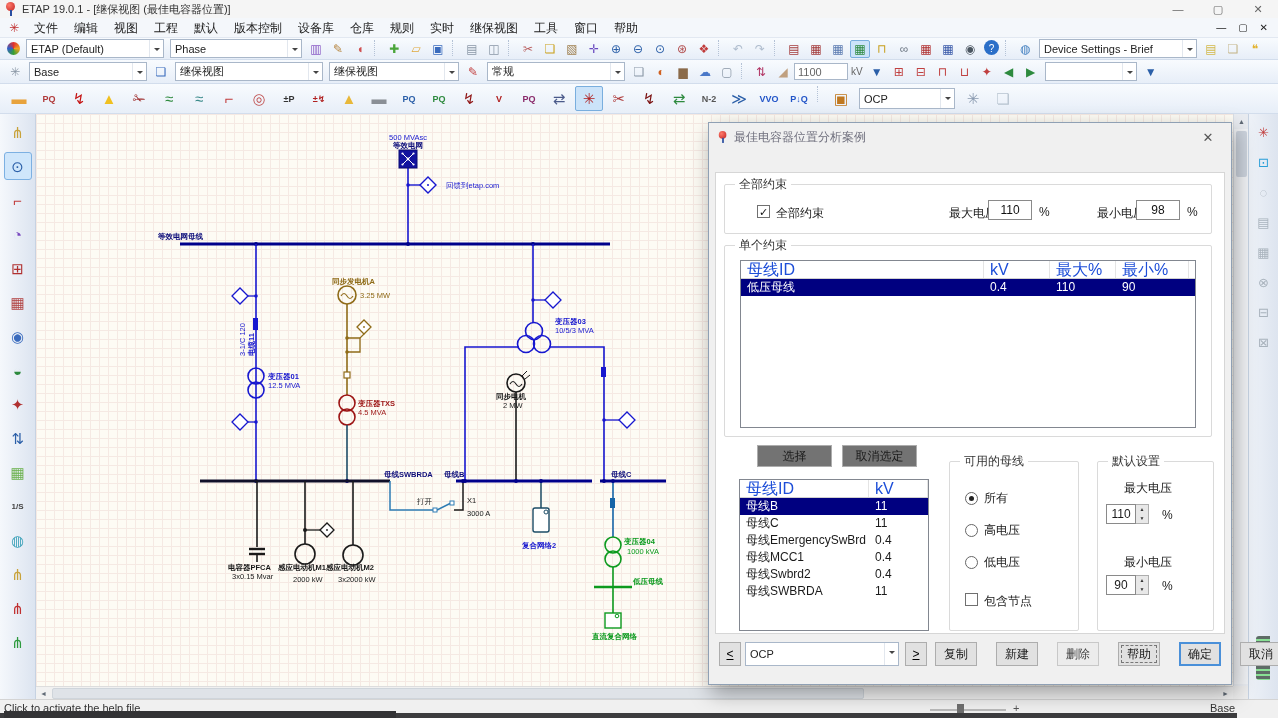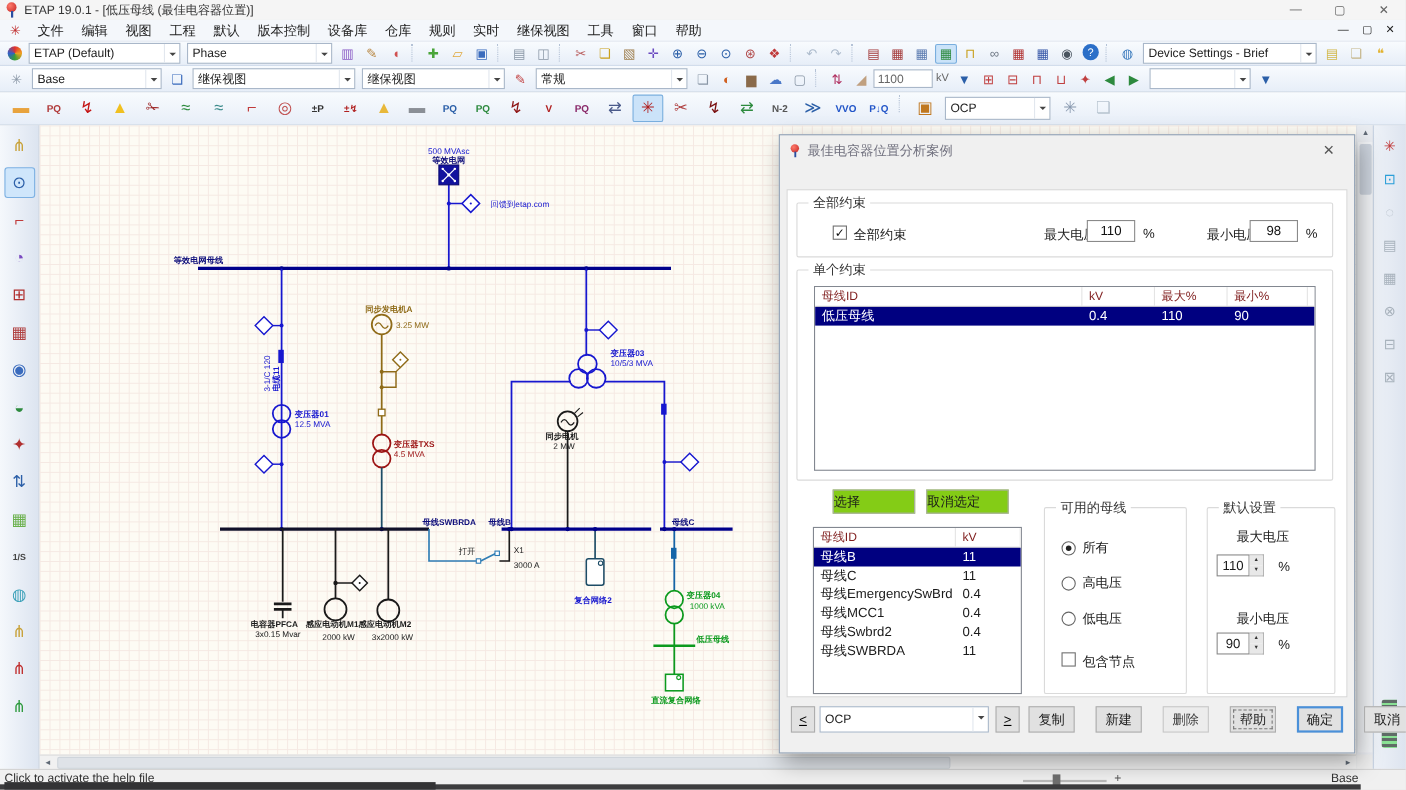--- a/index.html
+++ b/index.html
@@ -74,28 +74,28 @@
   .dtabs{position:absolute;left:6px;top:30px;display:flex;z-index:2}
   .dtab{padding:3px 10px 4px;border:1px solid #d9d9d9;border-bottom:none;background:#f0f0f0;margin-right:1px;font-size:12px;color:#222}
   .dtab.active{background:#fff;padding-bottom:6px;margin-bottom:-2px;border-color:#cfcfcf}
   .dpage{position:absolute;left:6px;top:49px;width:510px;height:462px;background:#fff;border:1px solid #d6d6d6}
   .grp{position:absolute;border:1px solid #dadada;border-radius:2px}
   .leg{position:absolute;top:-9px;left:10px;background:#fff;padding:0 4px;font-size:12px;color:#333}
   .cklbl,.flabel{font-size:12px;color:#222}
   .ckbox{position:absolute;width:13px;height:13px;border:1px solid #707070;background:#fff;font-size:11px;line-height:12px;text-align:center;color:#111}
   .nin{position:absolute;height:20px;border:1px solid #8a8a8a;background:#fff;font-size:12px;text-align:center;color:#111}
   .tblwrap{position:absolute;border:1px solid #828790;background:#fff;overflow:hidden}
-  .thead{display:grid;height:18px;line-height:18px;border-bottom:1px solid #d0d0d0;background:#fff;font-size:11px;color:#7f1d1d}
+  .thead{display:grid;height:18px;line-height:18px;border-bottom:1px solid #d0d0d0;background:#fff;font-size:16px;color:#1d4ed8}
   .thead span{padding:0 6px;border-right:1px solid #e4e4e4;overflow:hidden;white-space:nowrap}
   .crow,.brow{display:grid;height:17px;line-height:17px;font-size:12px}
   .crow span,.brow span{padding:0 6px;overflow:hidden;white-space:nowrap}
   .cgrid{grid-template-columns:243px 66px 66px 73px 1fr}
   .bgrid{grid-template-columns:129px 1fr}
   .crow.sel,.brow.sel{background:#000080;color:#fff}
-  .dbtn{position:absolute;background:#84cc16;border:1px solid #adadad;font-size:12px;text-align:left;color:#1a1a1a}
+  .dbtn{position:absolute;background:#737373;border:1px solid #adadad;font-size:12px;text-align:center;color:#1a1a1a}
   .rrow{position:absolute;display:flex;align-items:center;gap:6px;font-size:12px}
   .rdot{width:13px;height:13px;border:1px solid #666;border-radius:50%;background:#fff;position:relative}
   .rrow.on .rdot::after{content:"";position:absolute;left:3px;top:3px;width:5px;height:5px;border-radius:50%;background:#222}
   .spin{position:absolute;display:flex}
   .spin .nval{width:30px;height:20px;border:1px solid #8a8a8a;background:#fff;text-align:center;line-height:18px;font-size:12px}
   .spin .sbtns{width:13px;height:20px;border:1px solid #adadad;border-left:none;display:flex;flex-direction:column}
   .spin .sbtns span{flex:1;font-size:5px;line-height:9px;text-align:center;color:#333;background:#e8e8e8}
   .dfoot{position:absolute;left:0;top:519px;width:524px;height:26px}
   .fbtn{width:42px;height:24px;background:#e1e1e1;border:1px solid #adadad;font-size:12px;color:#1a1a1a}
   .fbtn.disabled{color:#404040;background:#ececec;border-color:#c8c8c8}
@@ -104,21 +104,21 @@
   .fbtnrow{position:absolute;left:226px;top:0;display:flex;gap:19px}
   .navbtn{position:absolute;width:22px;height:24px;background:#e1e1e1;border:1px solid #adadad;font-size:12px;text-align:center;line-height:22px;text-decoration:underline}
   .fcombo{position:absolute;left:36px;top:0;width:154px;height:24px}
   .fcombo .combo{height:24px;margin:0}
 </style>
 </head>
 <body>
 
 <div class="titlebar">
   <span class="pin"></span>
-  <span>ETAP 19.0.1 - [低压母线 (最佳电容器位置)]</span>
+  <span>ETAP 19.0.1 - [继保视图 (最佳电容器位置)]</span>
   <span class="wctl">
       <span class="wbtn">—</span>
       <span class="wbtn">▢</span>
       <span class="wbtn">✕</span>
     </span>
 </div>
 
 <div class="menubar">
   <span class="mdiicon">✳</span>
   <span style="display:flex">

